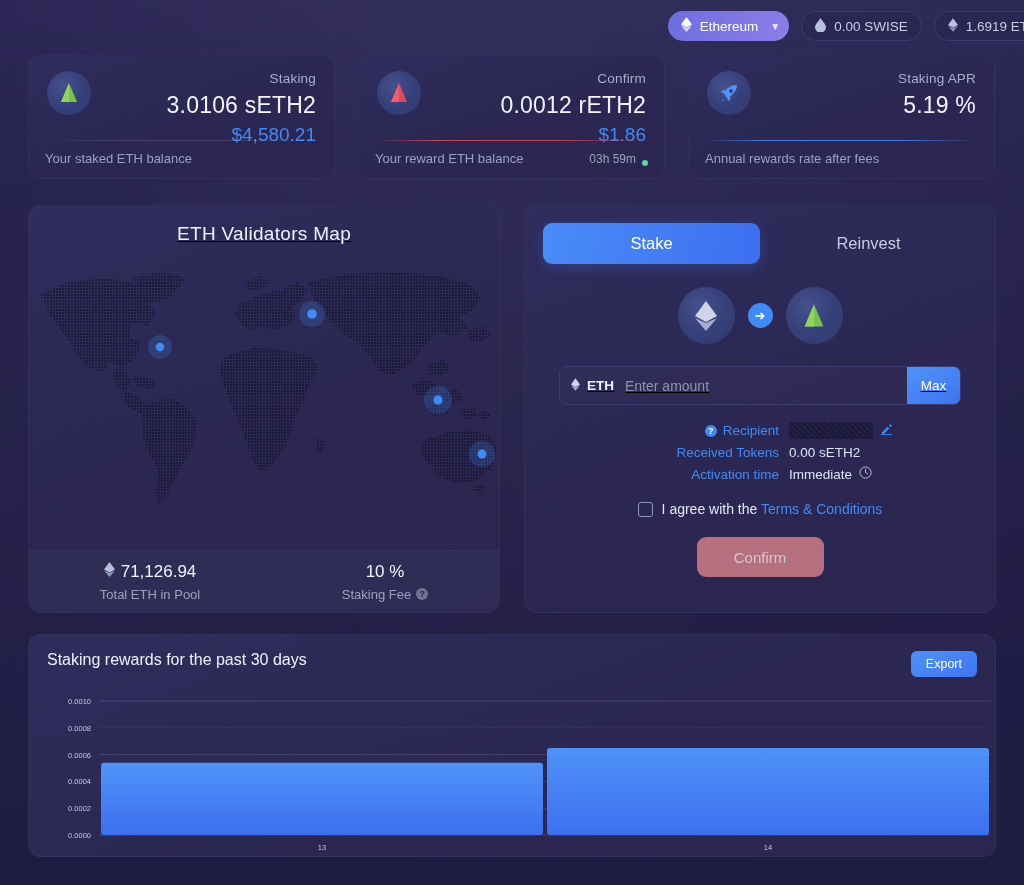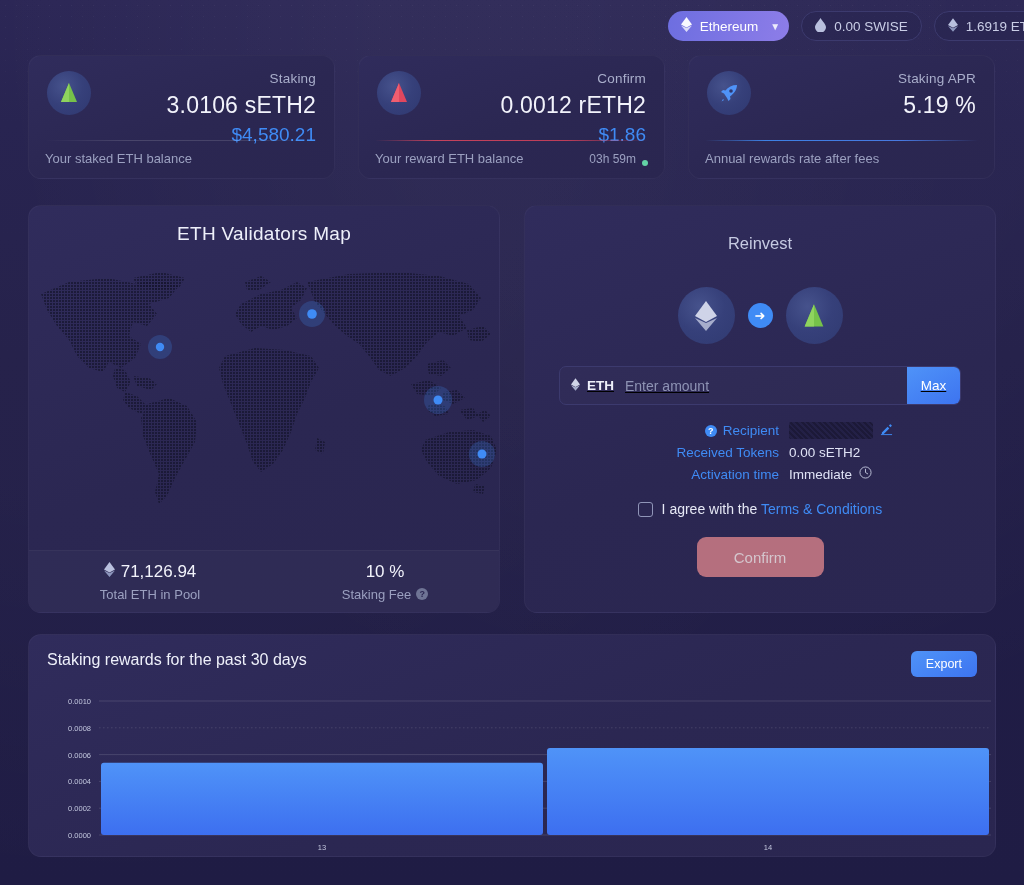--- a/index.html
+++ b/index.html
@@ -73,21 +73,21 @@
   .d-blue  { background: linear-gradient(90deg, transparent, #3f8bf5 22%, #4b82f0 72%, transparent); opacity:.9; }
   .stat .foot {
     position: absolute; left: 16px; right: 16px; bottom: 12px;
     display: flex; justify-content: space-between; align-items: center;
     font-size: 13px; color: #9ba0c0;
   }
   .timer { display: flex; align-items: flex-end; gap: 6px; font-size: 12px; color: #9ba0c0; }
   .dot-green { width: 6px; height: 6px; border-radius: 50%; background: #63d3a6; }
 
   
-  #map-card { left: 28px; top: 205px; width: 472px; height: 408px; overflow: hidden; }
+  #map-card { left: 28px; top: 205px; width: 472px; height: 408px; overflow: hidden; text-decoration: underline; }
   #map-title { text-align: center; font-size: 19px; color: #eef0fa; padding-top: 17px; letter-spacing: .3px; }
   #map-wrap { position: absolute; left: 0; top: 58px; width: 472px; height: 290px; }
   #map-wrap svg { width: 100%; height: 100%; display: block; }
   .map-pin { fill: #3f8bf5; }
   .map-glow { fill: #3f8bf5; opacity: .22; }
   #map-foot {
     position: absolute; left: 0; right: 0; bottom: 0; height: 62px;
     background: rgba(255,255,255,0.025);
     border-top: 1px solid rgba(255,255,255,0.04);
     display: flex; align-items: center; justify-content: space-around;
@@ -364,20 +364,21 @@
       <div class="cap">
         <span>Staking Fee</span>
         <span class="q-icon">?</span>
       </div>
     </div>
   </div>
 </div>
 
 <div class="card" id="stake-card">
   <div id="tabs">
+    <div class="tab active">Stake</div>
     <div class="tab">Reinvest</div>
   </div>
 
   <div id="swap">
     <div class="coin">
       <svg width="22" height="30" viewBox="0 0 11 15">
           <path d="M5.5 0L0 7.5l5.5 3 5.5-3z" fill="#cfd4e8"></path>
           <path d="M5.5 11L0 8.5l5.5 6.5L11 8.5z" fill="#a6adcc"></path>
         </svg>
     </div>

